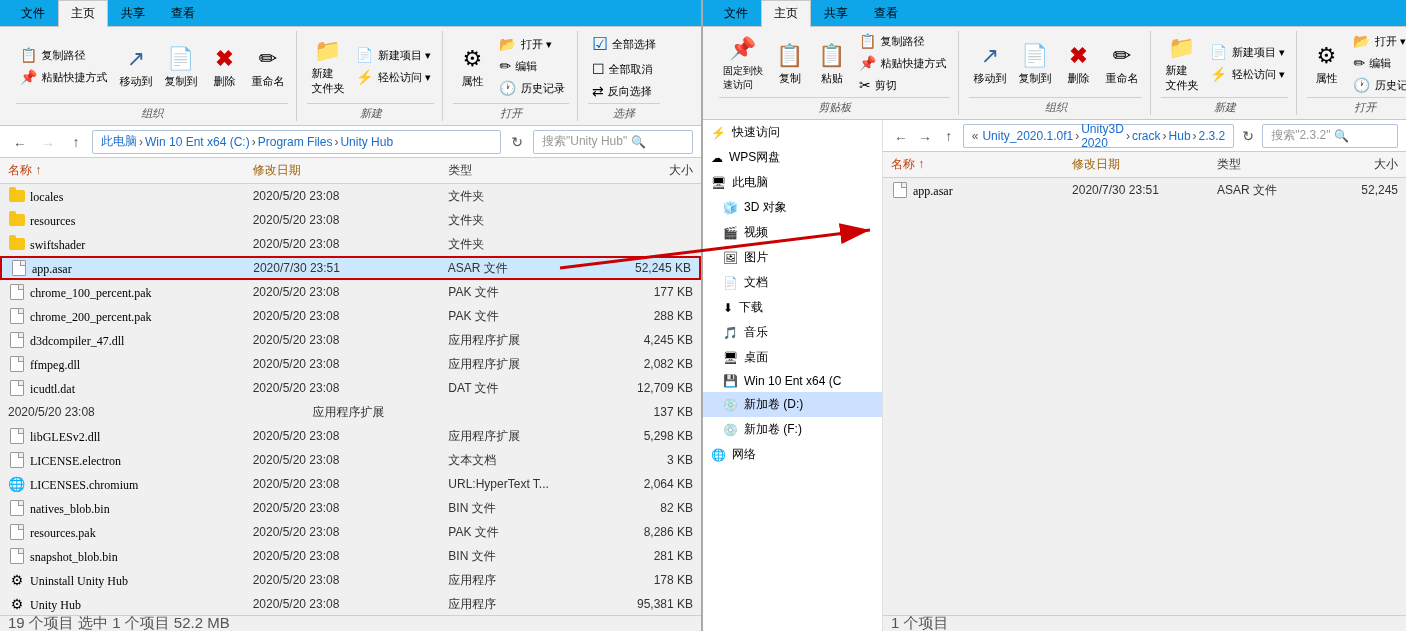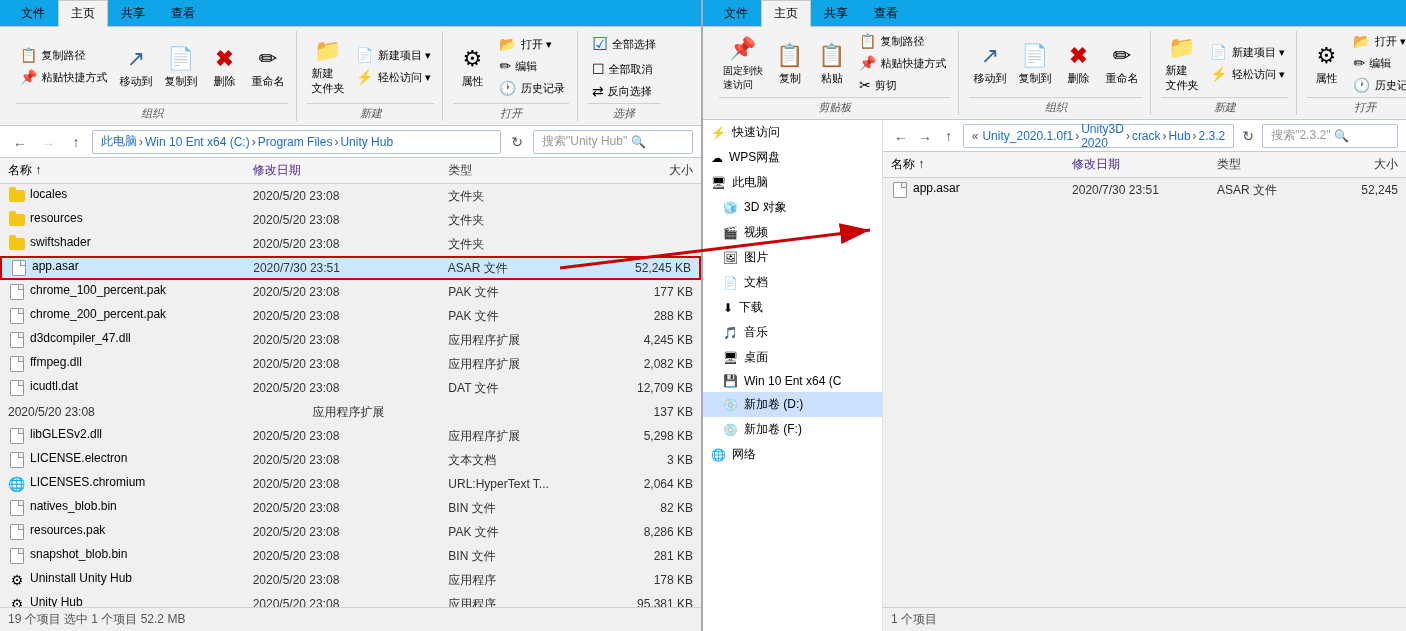--- a/index.html
+++ b/index.html
@@ -7,43 +7,43 @@
 
     
     .addressbar { background: #fff; border-bottom: 1px solid #ccc; padding: 4px 8px; display: flex; align-items: center; gap: 4px; height: 32px; }
     .nav-btn { width: 24px; height: 24px; display: flex; align-items: center; justify-content: center; cursor: pointer; border-radius: 3px; color: #555; font-size: 14px; }
     .nav-btn.disabled { color: #ccc; cursor: default; }
     .address-path { flex: 1; border: 1px solid #b0c4de; border-radius: 2px; padding: 2px 8px; font-size: 12px; background: #fff; height: 24px; display: flex; align-items: center; }
     .search-box { border: 1px solid #b0c4de; border-radius: 2px; padding: 2px 8px; font-size: 12px; background: #fff; height: 24px; width: 160px; display: flex; align-items: center; gap: 4px; }
 
     
     .col-headers { display: flex; align-items: center; padding: 2px 8px; border-bottom: 1px solid #d0d0d0; background: #f5f5f5; height: 26px; }
-    .col-name { flex: 2.5; font-size: 12px; color: #000000; cursor: pointer; }
-    .col-date { flex: 2; font-size: 12px; color: #4c1d95; }
+    .col-name { flex: 2.5; font-size: 12px; color: #c2410c; cursor: pointer; }
+    .col-date { flex: 2; font-size: 12px; color: #a16207; }
     .col-type { flex: 1.5; font-size: 12px; color: #333; }
     .col-size { flex: 1; font-size: 12px; color: #333; text-align: right; }
 
     
     .file-list { flex: 1; overflow-y: auto; }
     .file-row { display: flex; align-items: center; padding: 2px 8px; height: 24px; cursor: pointer; }
     .file-row.highlighted { background: #cce0ff; border: 1px solid red; }
     .file-icon { width: 18px; height: 18px; margin-right: 4px; display: inline-flex; align-items: center; justify-content: center; flex-shrink: 0; }
-    .file-cell-name { flex: 2.5; display: flex; align-items: flex-start; font-size: 12px; overflow: hidden; text-overflow: ellipsis; white-space: nowrap; }
+    .file-cell-name { flex: 2.5; display: flex; align-items: flex-end; font-size: 12px; overflow: hidden; text-overflow: ellipsis; white-space: nowrap; font-family: Liberation Serif, serif; }
     .file-cell-date { flex: 2; font-size: 12px; color: #333; }
     .file-cell-type { flex: 1.5; font-size: 12px; color: #333; }
     .file-cell-size { flex: 1; font-size: 12px; color: #333; text-align: right; }
 
     
     .icon-folder { width: 16px; height: 12px; background: #f5c518; border-radius: 0 2px 2px 2px; position: relative; display: inline-block; }
     .icon-folder::before { content: ''; position: absolute; top: -3px; left: 0; width: 7px; height: 4px; background: #f5c518; border-radius: 2px 2px 0 0; }
     .icon-file { width: 14px; height: 16px; background: #fff; border: 1px solid #999; border-radius: 1px; position: relative; display: inline-block; }
     .icon-file::after { content: ''; position: absolute; top: 0; right: 0; width: 4px; height: 4px; border-left: 1px solid #999; border-bottom: 1px solid #999; background: #f0f0f0; }
 
     
-    .statusbar { background: #f0f0f0; border-top: 1px solid #d0d0d0; padding: 2px 8px; font-size: 12px; color: #555; height: 24px; display: flex; align-items: center; }
+    .statusbar { background: #f0f0f0; border-top: 1px solid #d0d0d0; padding: 2px 8px; font-size: 15px; color: #555; height: 16px; display: flex; align-items: center; }
 
     
     .sidebar { width: 180px; background: #fff; border-right: 1px solid #e0e0e0; overflow-y: auto; flex-shrink: 0; }
     .sidebar-item { display: flex; align-items: center; padding: 4px 8px; cursor: pointer; font-size: 12px; gap: 6px; }
     .sidebar-item.selected { background: #cce0ff; }
 
     .main-content { display: flex; flex: 1; overflow: hidden; }
     .file-area { flex: 1; display: flex; flex-direction: column; overflow: hidden; }
 
     

